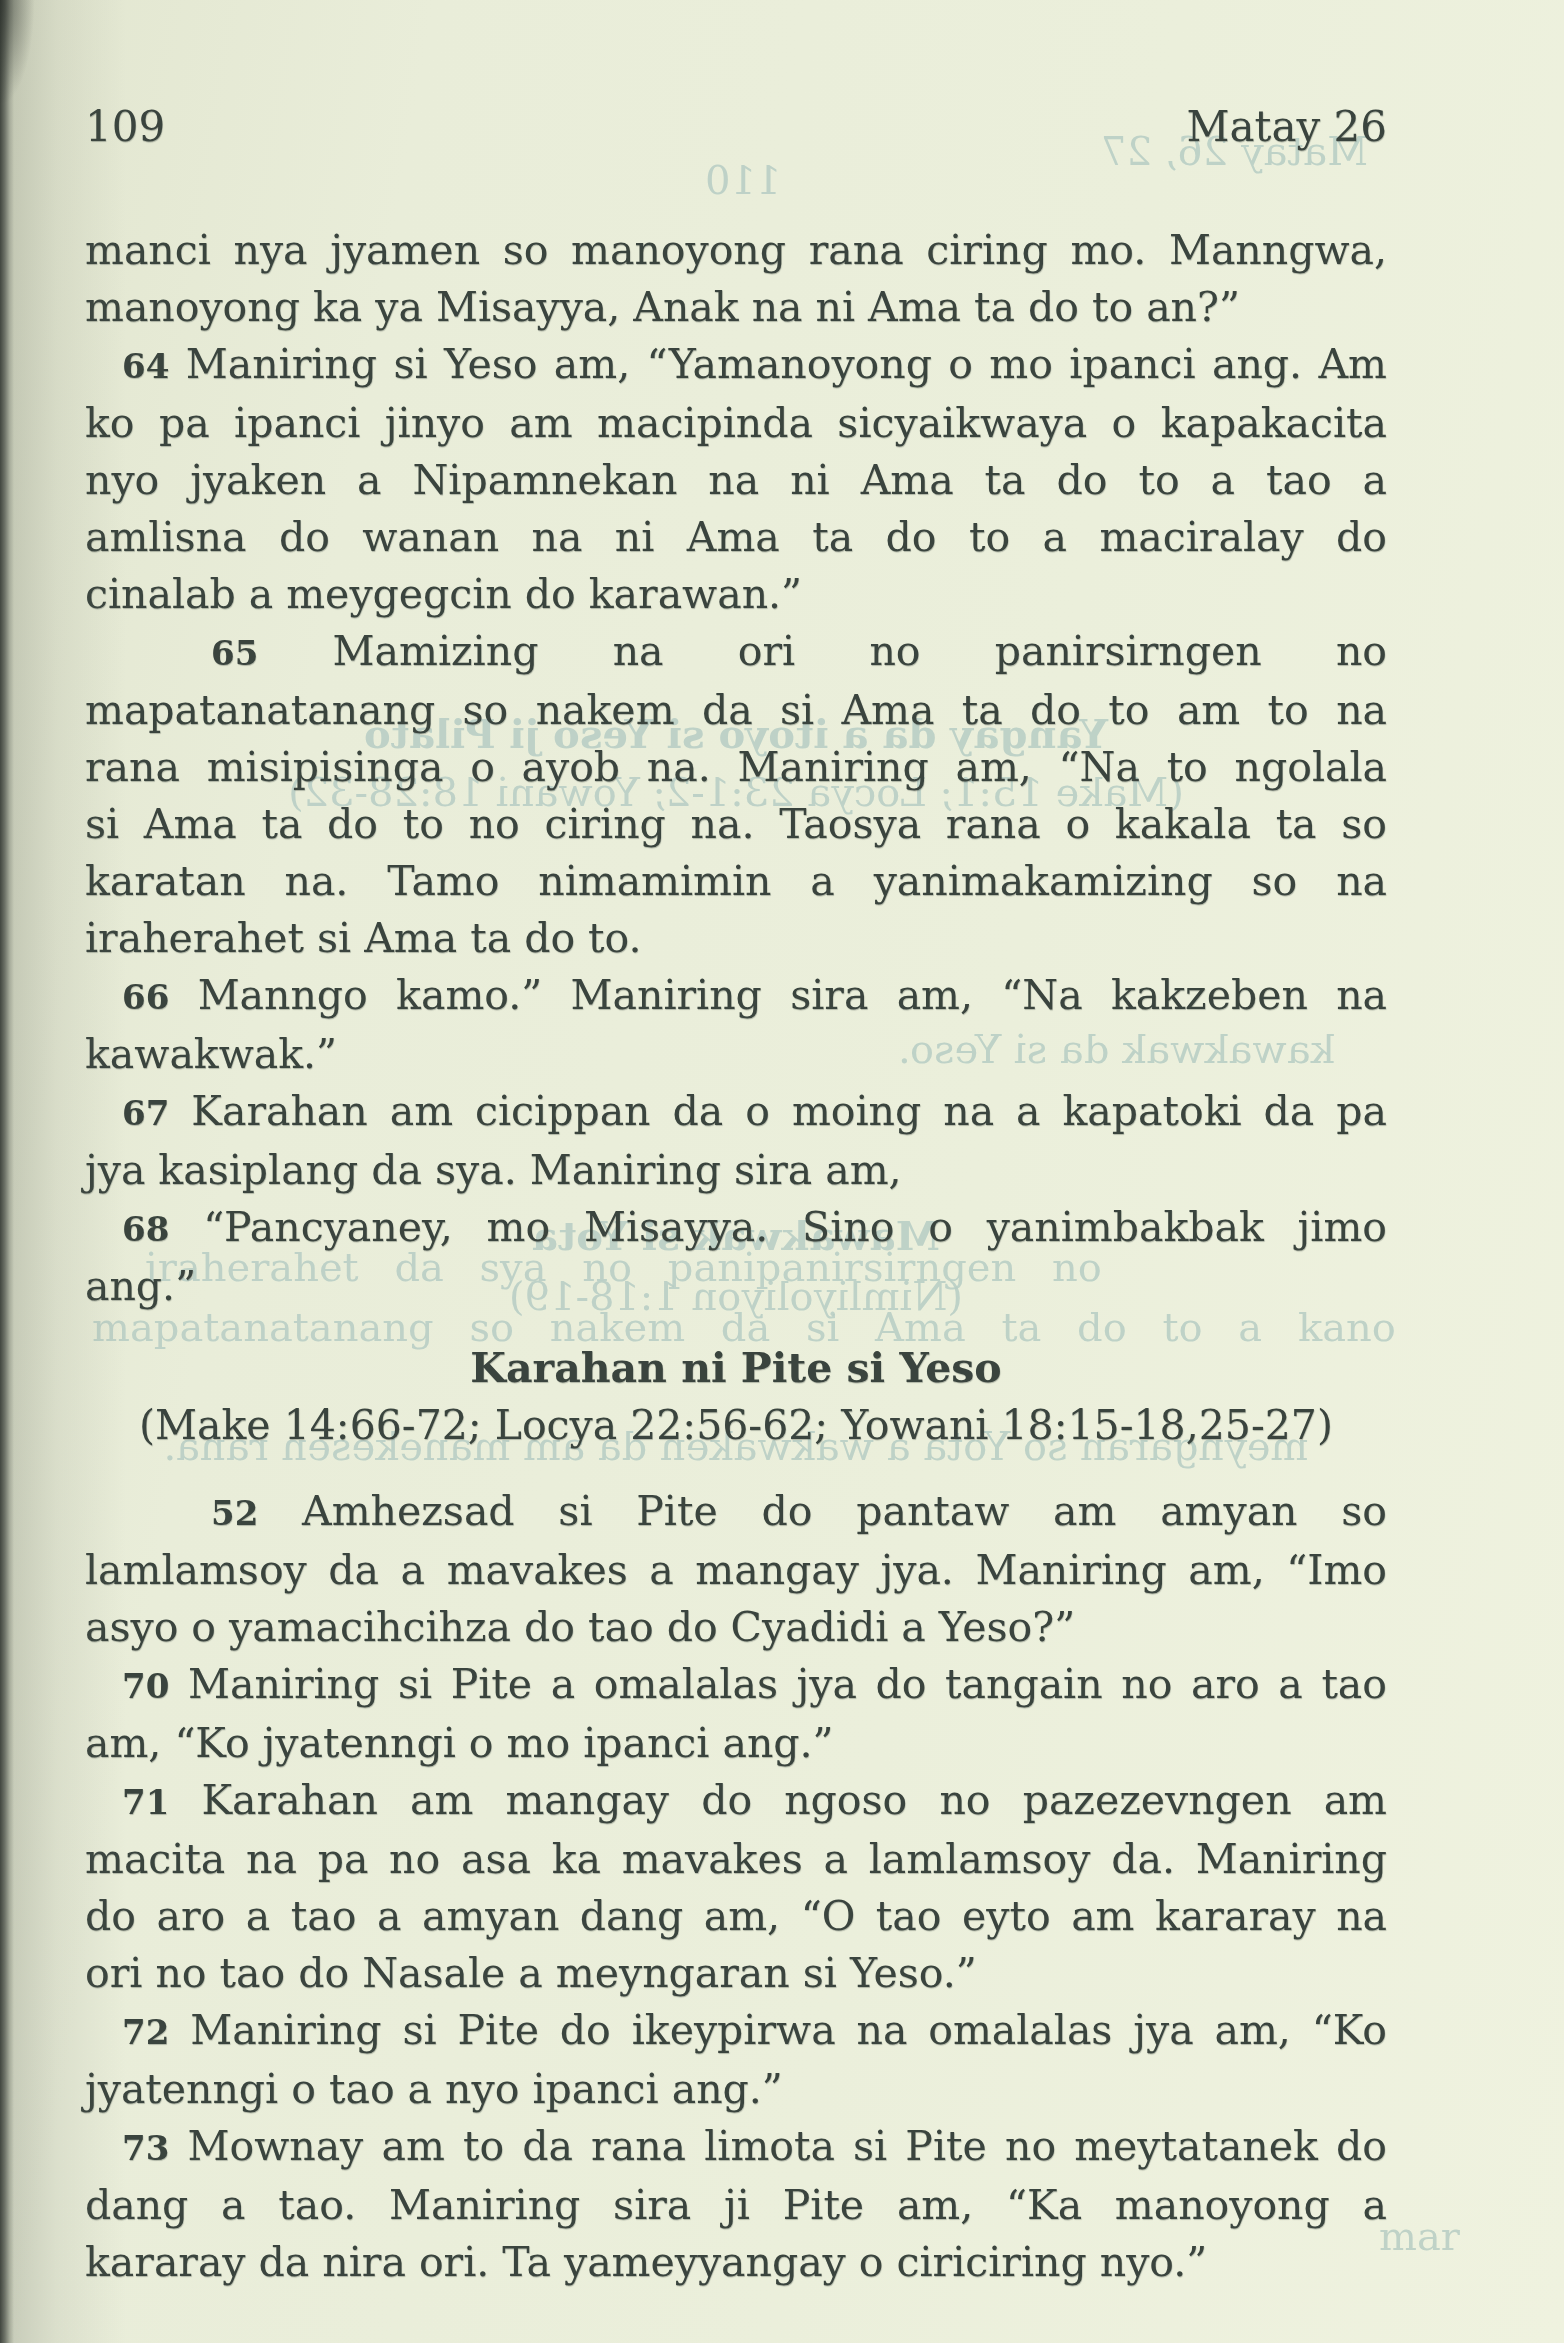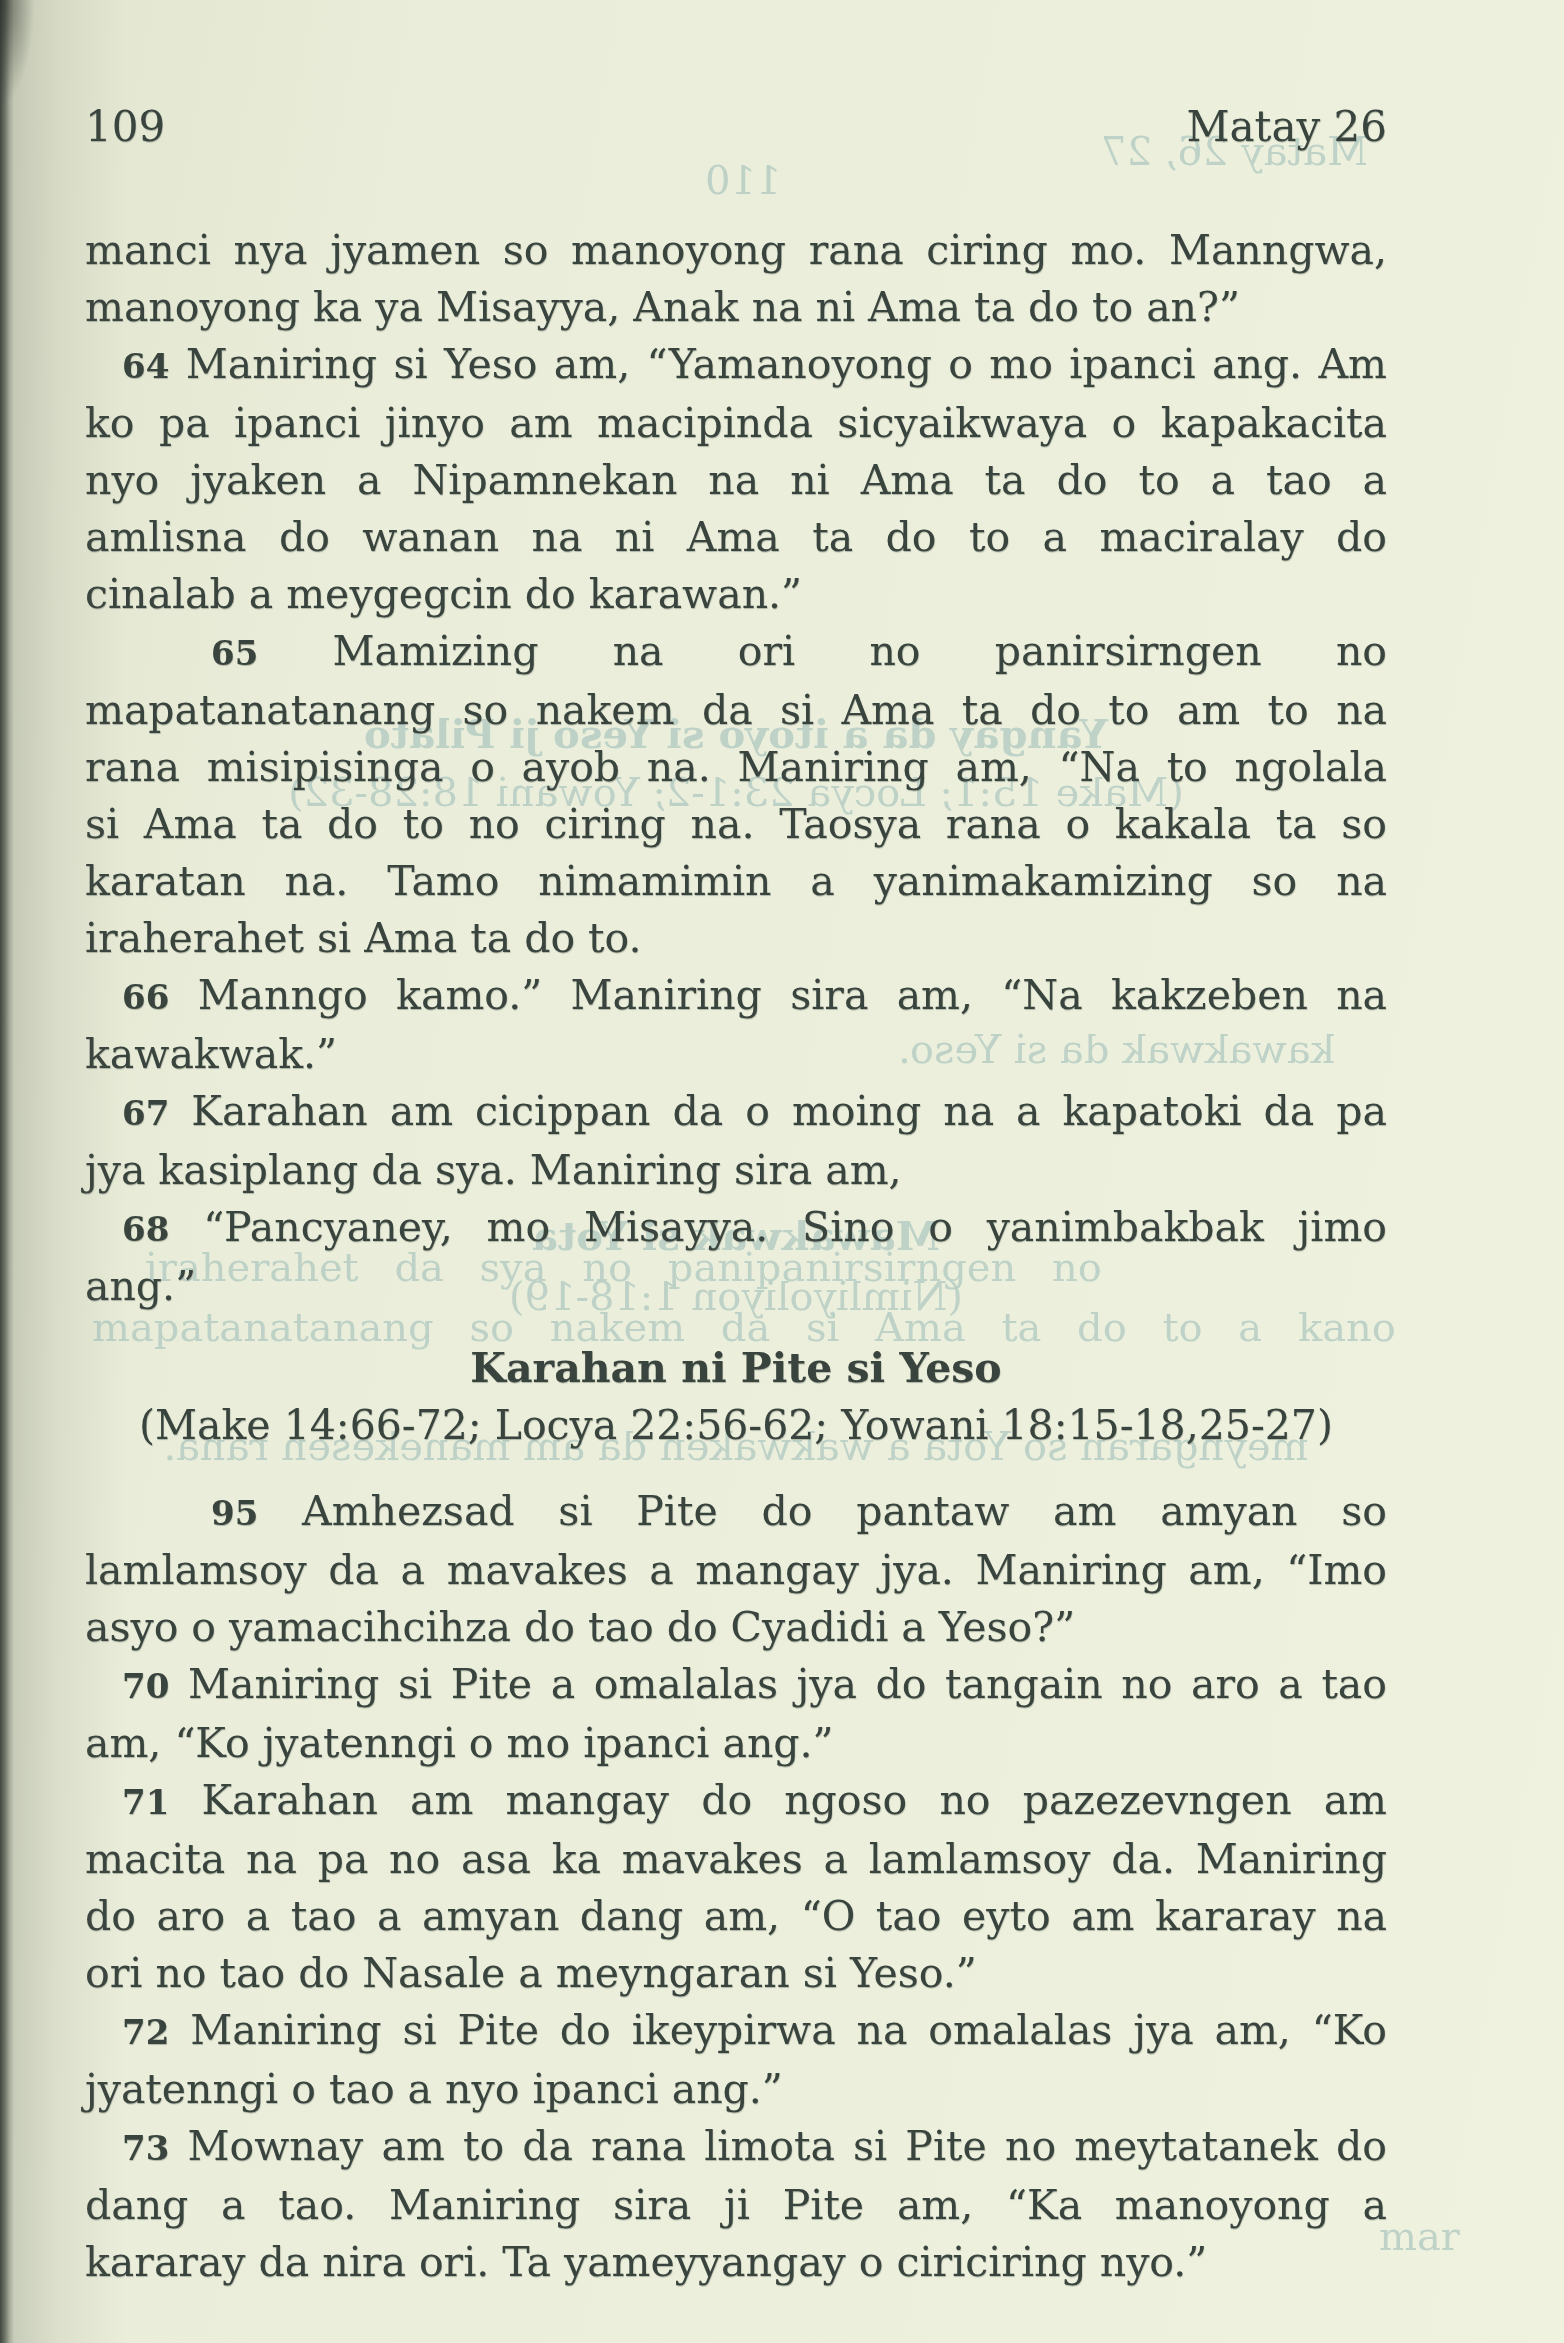--- a/index.html
+++ b/index.html
@@ -102,21 +102,21 @@
         <div class="line"><span class="vnum">67</span> Karahan am cicippan da o moing na a kapatoki da pa</div>
         <div class="line lastline">jya kasiplang da sya. Maniring sira am,</div>
       </div>
       <div class="para">
         <div class="line"><span class="vnum">68</span> “Pancyaney, mo Misayya. Sino o yanimbakbak jimo</div>
         <div class="line lastline">ang.”</div>
       </div>
       <div class="heading">Karahan ni Pite si Yeso</div>
       <div class="reference">(Make 14:66-72; Locya 22:56-62; Yowani 18:15-18,25-27)</div>
       <div class="para">
-        <div class="line firstindent"><span class="vnum">95</span> Amhezsad si Pite do pantaw am amyan so</div>
+        <div class="line firstindent"><span class="vnum">52</span> Amhezsad si Pite do pantaw am amyan so</div>
         <div class="line">lamlamsoy da a mavakes a mangay jya. Maniring am, “Imo</div>
         <div class="line lastline">asyo o yamacihcihza do tao do Cyadidi a Yeso?”</div>
       </div>
       <div class="para">
         <div class="line"><span class="vnum">70</span> Maniring si Pite a omalalas jya do tangain no aro a tao</div>
         <div class="line lastline">am, “Ko jyatenngi o mo ipanci ang.”</div>
       </div>
       <div class="para">
         <div class="line"><span class="vnum">71</span> Karahan am mangay do ngoso no pazezevngen am</div>
         <div class="line">macita na pa no asa ka mavakes a lamlamsoy da. Maniring</div>

